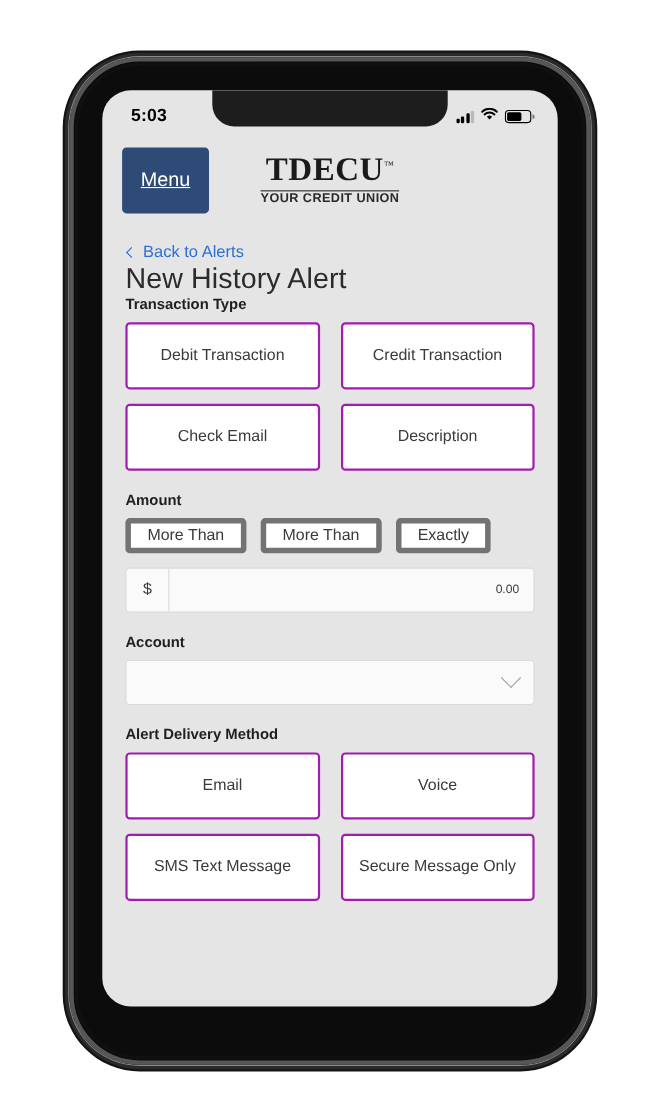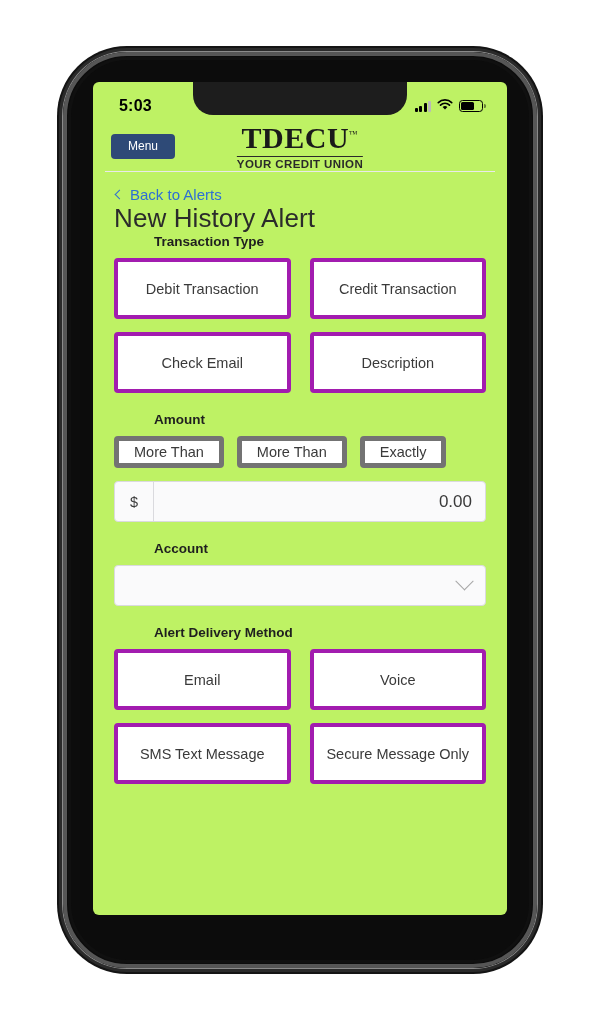--- a/index.html
+++ b/index.html
@@ -50,22 +50,22 @@
     pointer-events: none;
   }
 
   
   .screen {
     position: absolute;
     left: 30px;
     top: 30px;
     width: 414px;
     height: 833px;
-    background: #bef264;
-    border-radius: 6px;
+    background: #e5e5e5;
+    border-radius: 26px;
     overflow: hidden;
   }
 
   
   .notch {
     position: absolute;
     left: 50%;
     transform: translateX(-50%);
     top: 0;
     width: 214px;
@@ -132,27 +132,28 @@
   
   .app-header {
     display: flex;
     align-items: center;
     padding: 8px 18px 12px 18px;
     position: relative;
   }
   .menu-button {
     background: #2e4a77;
     color: #ffffff;
-    font-size: 12px;
-    padding: 6px 17px;
+    font-size: 18px;
+    padding: 20px 17px;
     border: none;
     border-radius: 4px;
     cursor: pointer;
     font-family: "Liberation Sans", sans-serif;
     line-height: 1.1;
+    text-decoration: underline;
   }
   .brand {
     position: absolute;
     left: 50%;
     transform: translateX(-50%);
     text-align: center;
     user-select: none;
   }
   .brand-word {
     font-family: "Liberation Serif", serif;
@@ -217,30 +218,29 @@
     font-weight: normal;
     color: #2b2b2b;
     letter-spacing: 0.1px;
   }
 
   .field-label {
     font-size: 13.5px;
     font-weight: bold;
     color: #1f1f1f;
     margin-bottom: 9px;
-    margin-left: 40px;
   }
 
   .option-grid {
     display: grid;
     grid-template-columns: 1fr 1fr;
     gap: 13px 19px;
   }
   .option-card {
-    border: 4px solid #a21caf;
+    border: 2px solid #a21caf;
     border-radius: 4px;
     background: #ffffff;
     height: 61px;
     display: flex;
     align-items: center;
     justify-content: center;
     font-size: 14.5px;
     color: #3a3a3a;
     cursor: pointer;
     text-align: center;
@@ -279,21 +279,21 @@
     font-size: 14.5px;
     color: #3a3a3a;
     border-right: 1px solid #dadade;
   }
   .amount-value {
     flex: 1;
     display: flex;
     align-items: center;
     justify-content: flex-end;
     padding-right: 13px;
-    font-size: 17px;
+    font-size: 11px;
     color: #3a3a3a;
   }
 
   .select-box {
     border: 1px solid #dadade;
     border-radius: 4px;
     height: 41px;
     background: #fafafb;
     display: flex;
     align-items: center;

